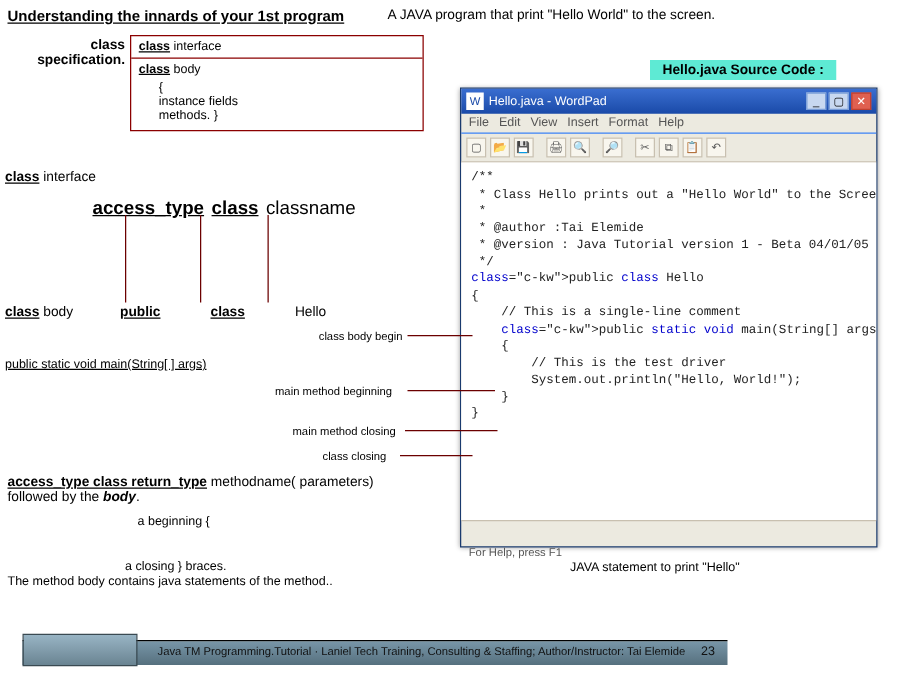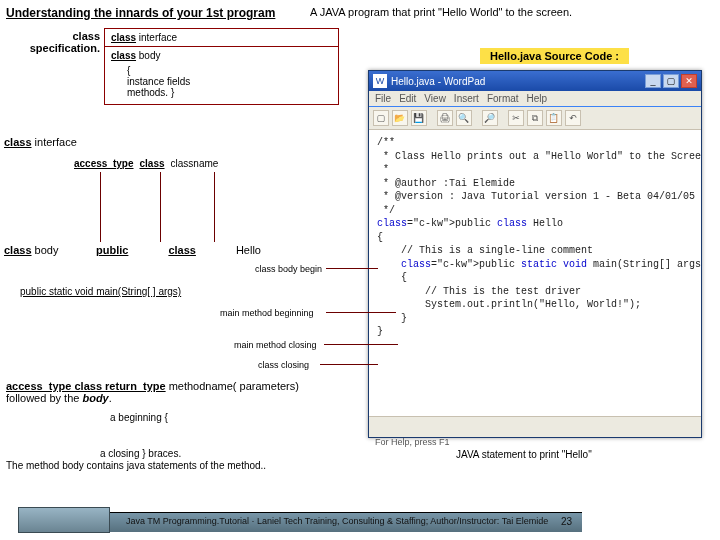--- a/index.html
+++ b/index.html
@@ -47,22 +47,22 @@
     padding: 3px 6px 2px 6px;
   }
   .spec-row3 {
     padding: 2px 6px 6px 22px;
     font-size: 10px;
   }
   .kw-b { font-weight: bold; text-decoration: underline; }
   .kw-u { text-decoration: underline; }
   .src-label {
     position: absolute;
-    top: 48px; left: 480px;
-    background: #fde047;
+    top: 48px; left: 520px;
+    background: #5eead4;
     padding: 2px 10px;
     font-weight: bold;
     font-size: 11px;
   }
   .wordpad {
     position: absolute;
     top: 70px; left: 368px;
     width: 334px;
     height: 368px;
     border: 1px solid #1a3a6e;
@@ -110,33 +110,33 @@
   .wp-status {
     border-top:1px solid #c8c0b0;
     padding:20px 6px;
     font-size:9px;color:#555;
   }
   .c-kw { color:#0000cc; }
   .left-block1 {
     position:absolute; top:136px; left:4px; font-size:11px;
   }
   .left-block2 {
-    position:absolute; top:158px; left:74px; font-size:10px;
+    position:absolute; top:158px; left:74px; font-size:15px;
   }
   .pattern-row { display:flex; gap:6px; align-items:baseline; }
   .left-block3 {
     position:absolute; top:244px; left:4px; font-size:11px;
   }
   .pubclass-row {
     position:absolute; top:244px; left:96px; display:flex; gap:40px; font-size:11px; font-weight:bold;
   }
   .pubclass-row span:last-child { font-weight:normal; }
   .lbl { position:absolute; font-size:9px;text-align:center; }
   .lbl-cbbegin { top:264px; left:255px; }
-  .mainline { position:absolute; top:286px; left:20px; font-size:10px; text-decoration:underline;}
+  .mainline { position:absolute; top:286px; left:4px; font-size:10px; text-decoration:underline;}
   .lbl-mmbegin { top:308px; left:220px; }
   .lbl-mmclose { top:340px; left:234px; }
   .lbl-cclose  { top:360px; left:258px; }
   .method-pattern {
     position:absolute; top:380px; left:6px; font-size:11px; width:330px;
   }
   .beg-brace { position:absolute; top:412px; left:110px; font-size:10px; }
   .close-brace { position:absolute; top:448px; left:100px; font-size:10px; }
   .body-note { position:absolute; top:460px; left:6px; font-size:10px; }
   .java-stmt { position:absolute; top:449px; left:456px; font-size:10px; }

